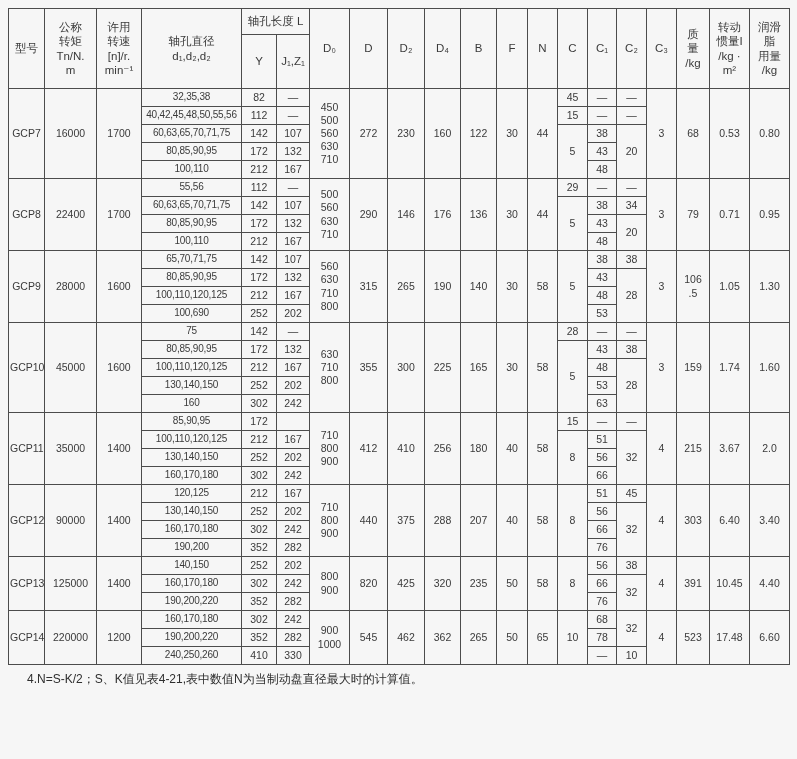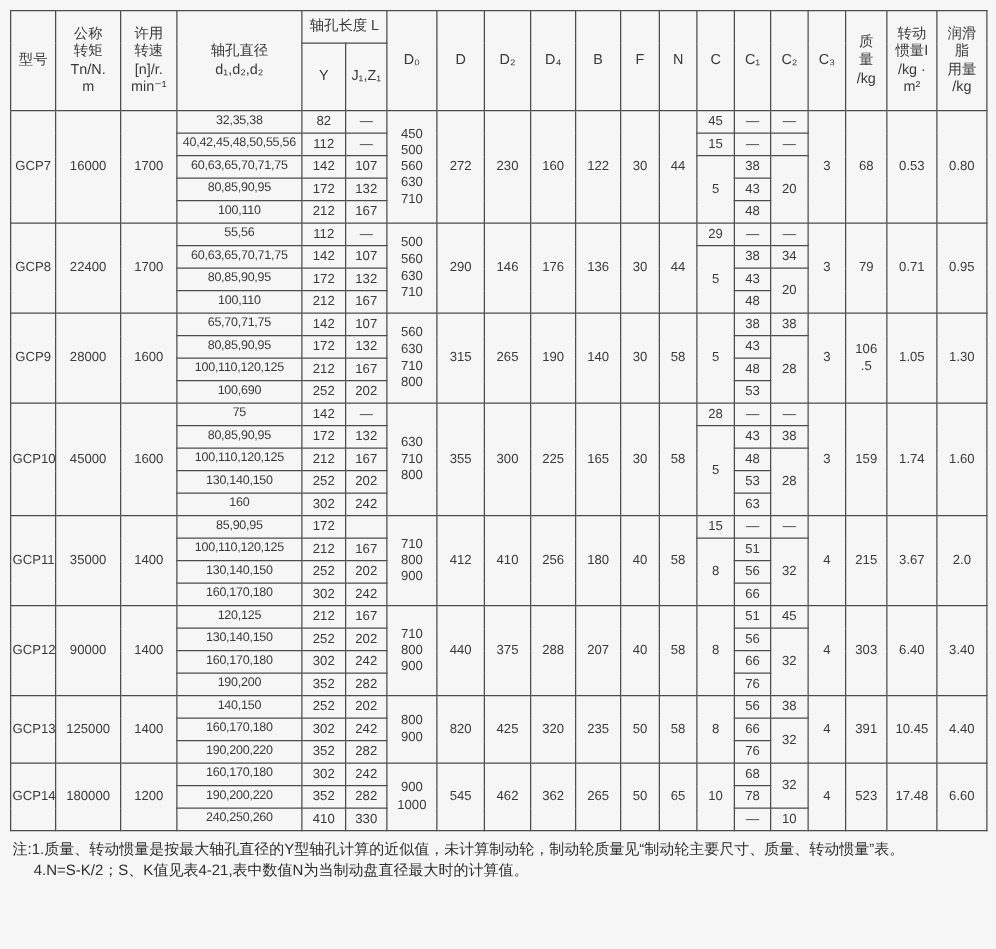--- a/index.html
+++ b/index.html
@@ -402,21 +402,21 @@
           <td rowspan="2">32</td>
         </tr>
         <tr>
           <td class="c-bore">190,200,220</td>
           <td>352</td>
           <td>282</td>
           <td>76</td>
         </tr>
         <tr>
           <td rowspan="3">GCP14</td>
-          <td rowspan="3">180000</td>
+          <td rowspan="3">220000</td>
           <td rowspan="3">1200</td>
           <td class="c-bore">160,170,180</td>
           <td>302</td>
           <td>242</td>
           <td rowspan="3">900
 1000</td>
           <td rowspan="3">545</td>
           <td rowspan="3">462</td>
           <td rowspan="3">362</td>
           <td rowspan="3">265</td>
@@ -439,16 +439,15 @@
         <tr>
           <td class="c-bore">240,250,260</td>
           <td>410</td>
           <td>330</td>
           <td>—</td>
           <td>10</td>
         </tr>
       </tbody>
   </table>
   <div class="notes" id="notes">
-      <div class="line">注:1.质量、转动惯量是按最大轴孔直径的Y型轴孔计算的近似值，未计算制动轮，制动轮质量见“制动轮主要尺寸、质量、转动惯量”表。</div>
       <div class="line indent">4.N=S-K/2；S、K值见表4-21,表中数值N为当制动盘直径最大时的计算值。</div>
     </div>
 </div>
 
 </body></html>

